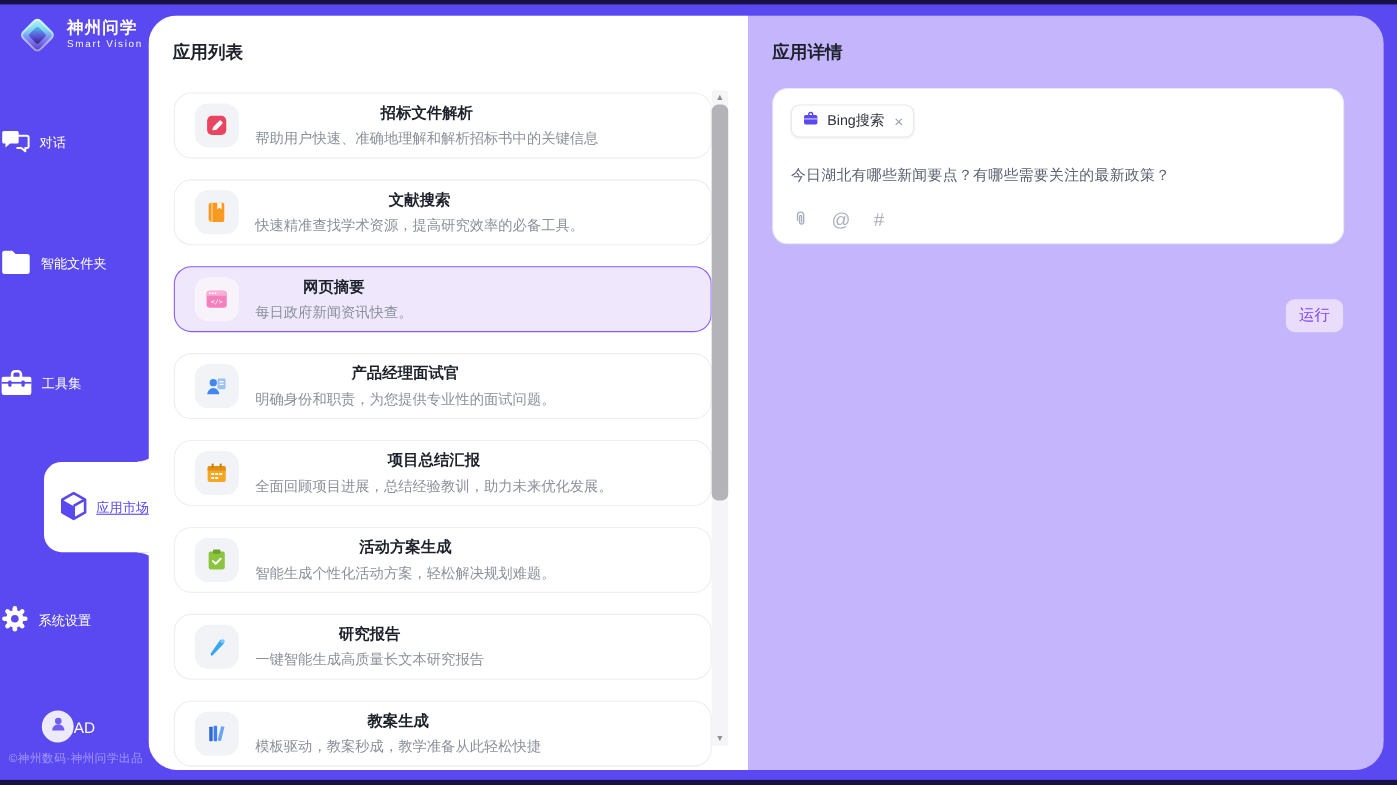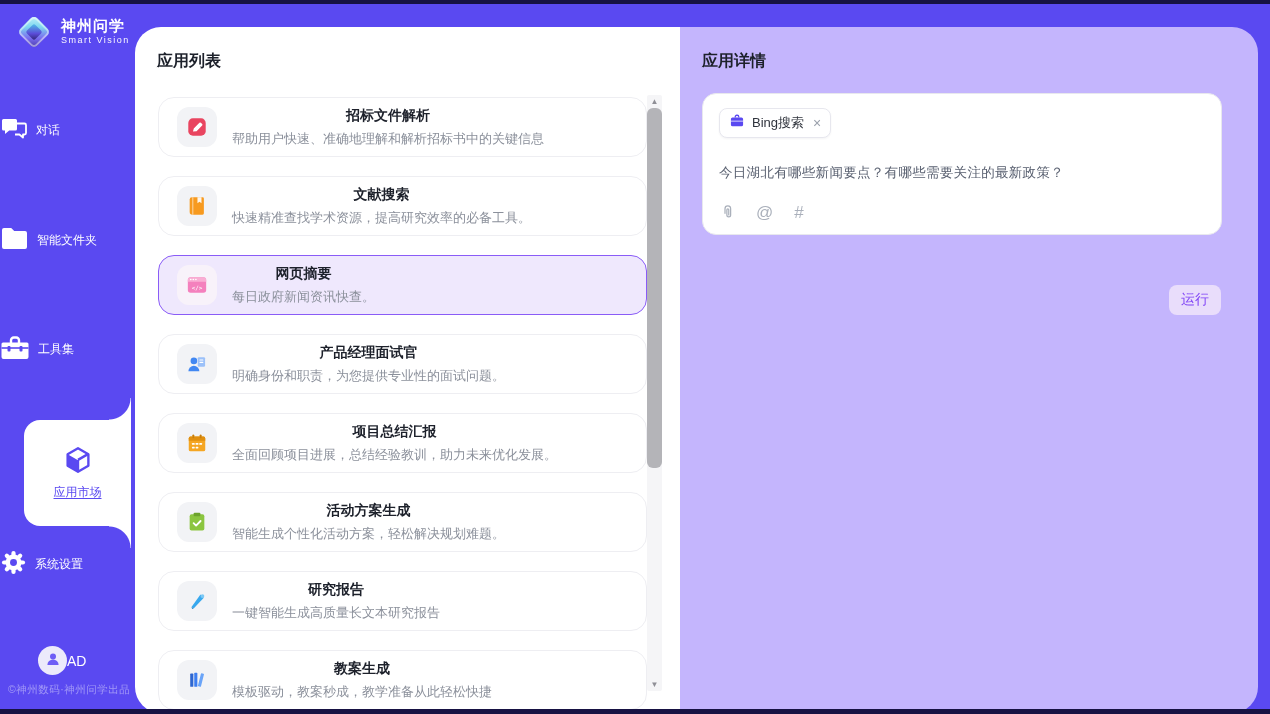--- a/index.html
+++ b/index.html
@@ -30,39 +30,39 @@
   }
   .brand-text { line-height:1.1; }
   .brand-name { font-size:15px; font-weight:700; letter-spacing:1px; }
   .brand-sub { font-size:9px; letter-spacing:1.5px; opacity:.95; margin-top:2px; }
 
   .nav-item { position:absolute; left:0; width:135px; display:flex; flex-direction:row;
     align-items:center; gap:8px; font-size:12px; color:#fff; cursor:pointer; }
   .nav-item .lbl-underline { text-underline-offset:2px; }
 
   .nav-tab {
-    position:absolute; left:24px; top:416px; width:107px; height:106px; background:#fff;
-    border-radius:16px 0 0 16px; display:flex; flex-direction:column; align-items:center;
+    position:absolute; left:40px; top:416px; width:107px; height:82px; background:#fff;
+    border-radius:16px 0 0 16px; display:flex; align-items:center;
     justify-content:center; gap:6px; color:#5a49f1; font-size:12px; cursor:pointer;
   }
   .nav-tab::before, .nav-tab::after {
     content:""; position:absolute; right:0; width:22px; height:22px;
   }
   .nav-tab::before { top:-22px; background:radial-gradient(circle 22px at 0 0, rgba(0,0,0,0) 21px, #fff 22px); }
   .nav-tab::after  { bottom:-22px; background:radial-gradient(circle 22px at 0 100%, rgba(0,0,0,0) 21px, #fff 22px); }
   .nav-tab .lbl-underline { text-decoration:underline; text-underline-offset:2px; }
 
   .user-row { position:absolute; left:38px; top:642px; display:flex; align-items:center; cursor:pointer; }
   .avatar { width:29px; height:29px; border-radius:50%; background:#eceafb; display:flex;
     align-items:center; justify-content:center; }
   .user-name { font-size:14px; color:#fff; }
   .side-footer { position:absolute; left:8px; top:679px; font-size:10.5px; color:rgba(255,255,255,.42); letter-spacing:.5px; }
 
   
-  .content { position:absolute; left:135px; top:27px; width:1123px; height:686px;
+  .content { position:absolute; left:135px; top:14px; width:1123px; height:686px;
     border-radius:26px; overflow:hidden; display:flex; z-index:5; }
   .panel-title { position:absolute; top:24px; left:22px; font-size:16px; font-weight:700; color:#1d212b; }
 
   
   .app-list { width:545px; background:#fff; position:relative; flex:0 0 auto; }
   .cards { position:absolute; top:70px; left:23px; width:489px; }
   .card { height:60px; margin-bottom:19px; border:1px solid #eeeef2; border-radius:16px;
     background:#fff; display:flex; align-items:center; padding-left:18px; gap:15px; cursor:pointer;text-align:center; }
   .card.selected { background:#efe8fd; border-color:#8a5cf7; }
   .icon-box { width:40px; height:40px; border-radius:12px; background:#f2f3f6; display:flex;

